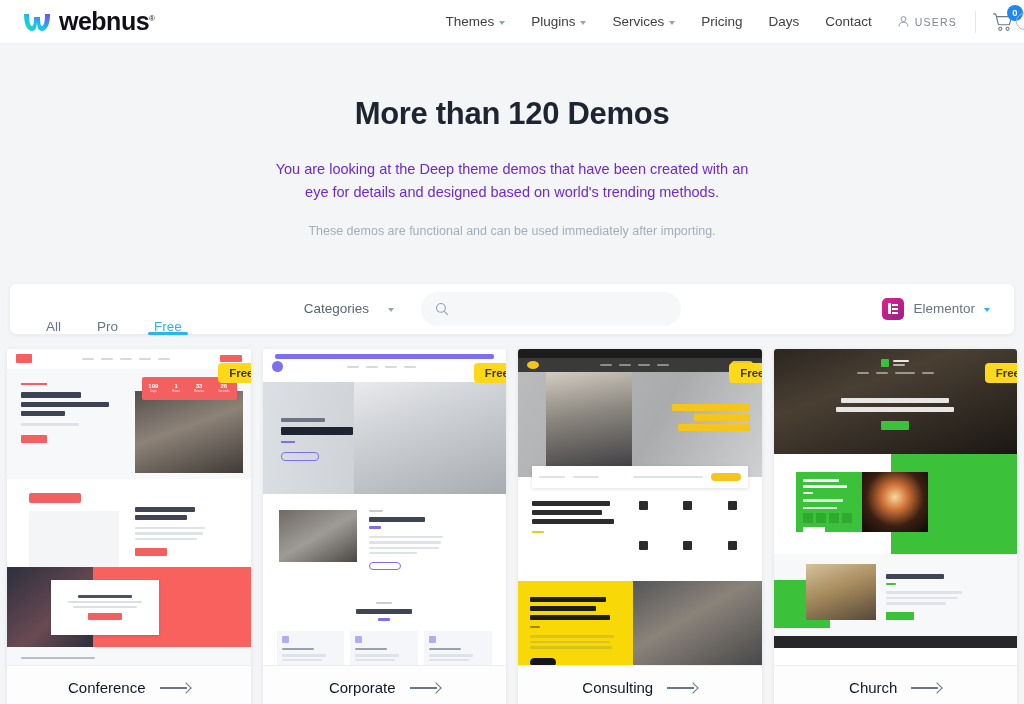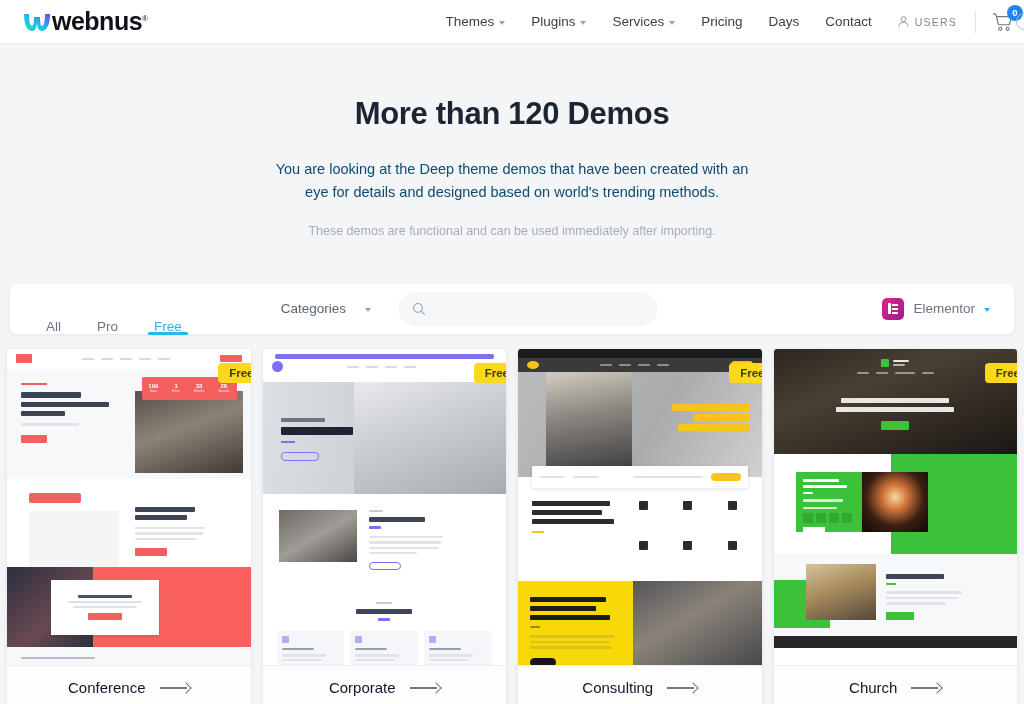--- a/index.html
+++ b/index.html
@@ -12,21 +12,21 @@
 
   
   .header {
     position: relative;
     height: 44px;
     background: #ffffff;
     display: flex;
     align-items: center;
     border-bottom: 1px solid #ececef;
   }
-  .logo { display: flex; align-items: center; margin-left: 22px; }
+  .logo { display: flex; align-items: center; margin-left: 22px; gap: 7px; }
   .logo-mark { width: 30px; height: 24px; position: relative; }
   .logo-mark svg { display: block; }
   .logo-text {
     font-size: 25px; font-weight: bold; color: #111018;
     letter-spacing: -0.5px; position: relative; line-height: 1;
   }
   .logo-reg {
     font-size: 8px; vertical-align: super; color: #111018;
     font-weight: normal;
   }
@@ -60,21 +60,21 @@
     border-radius: 50%;
   }
 
   
   .hero { text-align: center; padding-top: 52px; }
   .hero h1 {
     font-size: 31px; font-weight: bold; color: #1e2532;
     letter-spacing: -0.3px;
   }
   .hero .sub {
-    margin-top: 26px; font-size: 14.5px; color: #0c4a6e;
+    margin-top: 26px; font-size: 14.5px; color: #6d28d9;
     line-height: 1.62; max-width: 500px; margin-left: auto; margin-right: auto;
   }
   .hero .note {
     margin-top: 19px; font-size: 12.5px; color: #a6adb9;
   }
 
   
   .filter-wrap { padding: 0 10px; margin-top: 46px; }
   .filter-bar {
     position: relative; background: #fff; border-radius: 6px;
@@ -85,21 +85,21 @@
   .tab {
     font-size: 13.5px; color: #6a7382; padding: 0 18px; height: 100%;
     display: flex; align-items: flex-end; cursor: pointer; position: relative;
   }
   .tab.active { color: #2ab4f0; }
   .tab.active::after {
     content: ""; position: absolute; left: 12px; right: 12px; bottom: -1px;
     height: 3px; background: #2ab4f0; border-radius: 2px;
   }
   .categories {
-    display: flex; align-items: center; gap: 19px; margin-left: 81px;
+    display: flex; align-items: center; gap: 19px; margin-left: 104px;
     font-size: 13.5px; color: #5b6472; cursor: pointer;
   }
   .search-box {
     margin-left: 27px; width: 260px; height: 34px; border-radius: 17px;
     background: #f5f7f9; display: flex; align-items: center;
     padding: 0 14px; cursor: text;
   }
   .search-box input {
     border: 0; background: transparent; outline: none; flex: 1;
     font-size: 13px; color: #8b94a2; font-family: "Liberation Sans", sans-serif;

